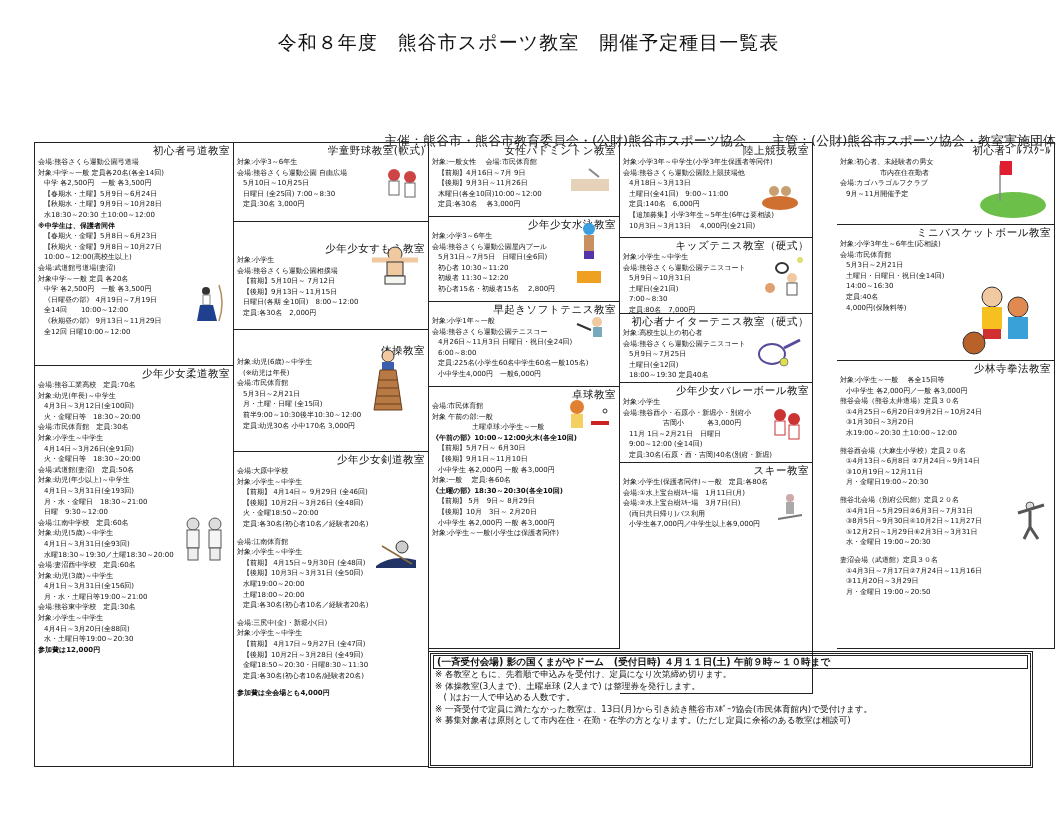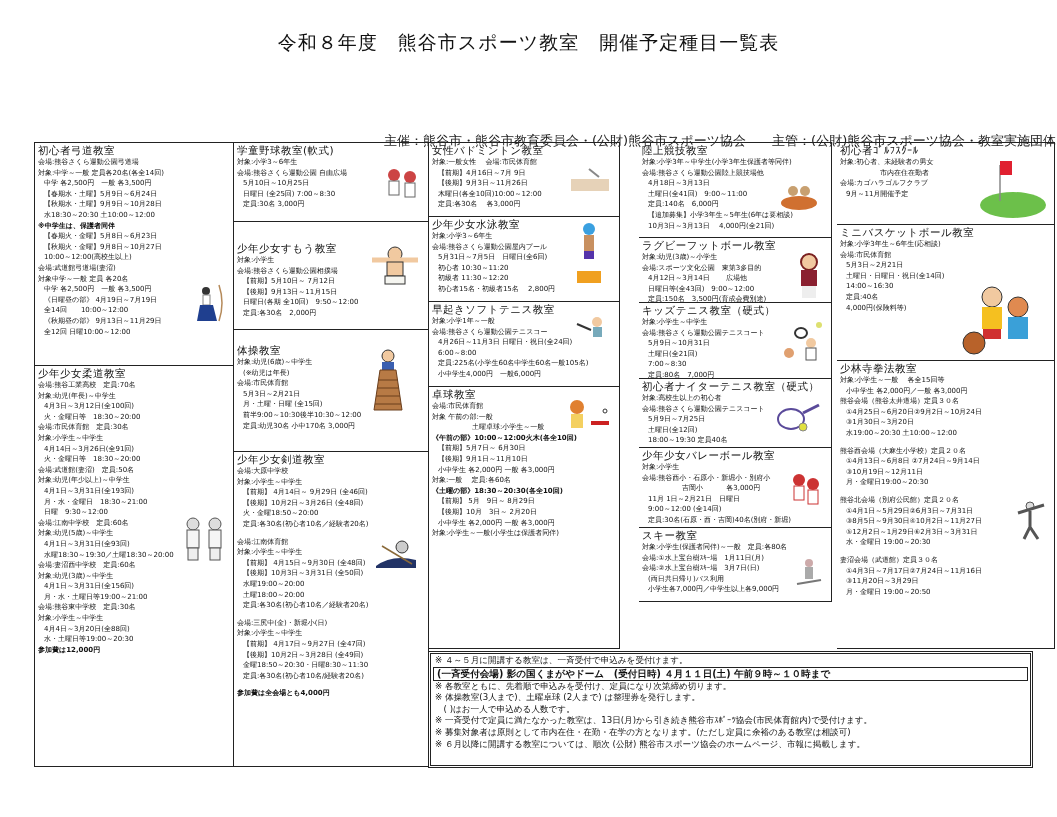--- a/index.html
+++ b/index.html
@@ -2,21 +2,21 @@
 <html><head>
 <meta charset="utf-8">
 <style>
   * { box-sizing: border-box; margin: 0; padding: 0; }
   body { width: 1057px; height: 817px; background: #fff; font-family: "DejaVu Sans", sans-serif; color: #111; position: relative; overflow: hidden; }
   .title { position: absolute; left: 0; width: 1057px; top: 30px; text-align: center; font-size: 19px; letter-spacing: 1px; }
   .sponsor { position: absolute; left: 384px; top: 132px; font-size: 13px; color: #222; white-space: nowrap; }
   .col { position: absolute; top: 142px; border: 1px solid #222; }
   .box { border-bottom: 1px solid #222; padding: 1px 3px 2px 3px; position: relative; overflow: hidden; }
   .box:last-child { border-bottom: none; }
-  .box h3 { text-align: left; font-size: 10.5px; font-weight: normal; line-height: 13px; letter-spacing: 0.5px; }
+  .box h3 { text-align: right; font-size: 10.5px; font-weight: normal; line-height: 13px; letter-spacing: 0.5px; }
   .ln { font-size: 7px; line-height: 10.6px; white-space: nowrap; }
   .ln.ind { padding-left: 6px; }
   .ln.ind2 { padding-left: 40px; }
   .ln.b { font-weight: bold; }
   .ln.gap { height: 7px; }
   .pic { position: absolute; }
   .notes { position: absolute; left: 428px; top: 651px; width: 605px; height: 117px; border: 3px double #222; padding: 1px 4px; }
   .notes .n { font-size: 8.6px; line-height: 11.6px; white-space: nowrap; }
   .notes .hl { border: 1px solid #222; font-weight: bold; font-size: 9.6px; line-height: 12px; padding: 0 3px; margin: 0 -2px; }
 </style>
@@ -112,21 +112,21 @@
     <svg class="pic" style="right:8px; top:22px;" width="50" height="46" viewBox="0 0 50 46">
         <circle cx="25" cy="10" r="7" fill="#f1c9a0" stroke="#333"></circle>
         <path d="M2 16 L48 16" stroke="#f1c9a0" stroke-width="5"></path>
         <rect x="17" y="18" width="16" height="14" fill="#f1c9a0" stroke="#333"></rect>
         <rect x="15" y="32" width="20" height="8" fill="#f5f5f0" stroke="#333"></rect>
       </svg>
   <div class="ln">対象:小学生</div>
       <div class="ln">会場:熊谷さくら運動公園相撲場</div>
       <div class="ln ind">【前期】5月10日～ 7月12日</div>
       <div class="ln ind">【後期】9月13日～11月15日</div>
-      <div class="ln ind">日曜日(各期 全10回)　9:50～12:00</div>
+      <div class="ln ind">日曜日(各期 全10回)　8:00～12:00</div>
       <div class="ln ind">定員:各30名　2,000円</div>
     </div>
   <div class="box" style="height:122px; padding-top:14px;">
     <h3>体操教室</h3>
     <svg class="pic" style="right:18px; top:18px;" width="44" height="64" viewBox="0 0 44 64">
         <circle cx="22" cy="8" r="6" fill="#f1c9a0" stroke="#333"></circle>
         <rect x="16" y="14" width="12" height="8" fill="#3a5fb0"></rect>
         <path d="M14 22 L30 22 L36 62 L8 62 Z" fill="#b77a45" stroke="#6b3f1d"></path>
         <path d="M12 32 H32 M11 40 H33 M10 48 H34 M9 56 H35" stroke="#6b3f1d"></path>
       </svg>
@@ -230,48 +230,35 @@
       <div class="ln ind">小中学生 各2,000円 一般 各3,000円</div>
       <div class="ln">対象:一般　 定員:各60名</div>
       <div class="ln b">《土曜の部》18:30～20:30(各全10回)</div>
       <div class="ln ind">【前期】 5月　9日～ 8月29日</div>
       <div class="ln ind">【後期】10月　3日～ 2月20日</div>
       <div class="ln ind">小中学生 各2,000円 一般 各3,000円</div>
       <div class="ln">対象:小学生～一般(小学生は保護者同伴)</div>
     </div>
 </div>
 
-<div class="col" style="left:639px; width:193px; height:460px; border-left:none;">
+<div class="col" style="left:620px; width:193px; height:552px; border-left:none;">
   <div class="box" style="height:95px;">
     <h3>陸上競技教室</h3>
     <svg class="pic" style="right:12px; top:38px;" width="40" height="30" viewBox="0 0 40 30">
         <ellipse cx="20" cy="22" rx="18" ry="7" fill="#d07030"></ellipse>
         <circle cx="14" cy="10" r="5" fill="#c8a070"></circle>
         <circle cx="26" cy="10" r="5" fill="#c8a070"></circle>
       </svg>
   <div class="ln">対象:小学3年～中学生(小学3年生保護者等同伴)</div>
       <div class="ln">会場:熊谷さくら運動公園陸上競技場他</div>
       <div class="ln ind">4月18日～3月13日</div>
       <div class="ln ind">土曜日(全41回)　9:00～11:00</div>
       <div class="ln ind">定員:140名　6,000円</div>
       <div class="ln ind">【追加募集】小学3年生～5年生(6年は要相談)</div>
       <div class="ln ind">10月3日～3月13日　 4,000円(全21回)</div>
-    </div>
-  <div class="box" style="height:65px;">
-    <h3>ラグビーフットボール教室</h3>
-    <svg class="pic" style="right:6px; top:14px;" width="32" height="50" viewBox="0 0 32 50">
-        <circle cx="16" cy="10" r="8" fill="#f1c9a0" stroke="#7a2020" stroke-width="2"></circle>
-        <rect x="8" y="18" width="16" height="16" fill="#8a2030"></rect>
-        <rect x="9" y="34" width="14" height="12" fill="#eee"></rect>
-      </svg>
-  <div class="ln">対象:幼児(3歳)～小学生</div>
-      <div class="ln">会場:スポーツ文化公園　東第3多目的</div>
-      <div class="ln ind">4月12日～3月14日　　 広場他</div>
-      <div class="ln ind">日曜日等(全43回)　9:00～12:00</div>
-      <div class="ln ind">定員:150名　3,500円(育成会費別途)</div>
     </div>
   <div class="box" style="height:76px;">
     <h3>キッズテニス教室（硬式）</h3>
     <svg class="pic" style="right:6px; top:18px;" width="48" height="50" viewBox="0 0 48 50">
         <circle cx="42" cy="4" r="3" fill="#dde070"></circle>
         <ellipse cx="24" cy="12" rx="6" ry="5" fill="none" stroke="#333" stroke-width="2"></ellipse>
         <circle cx="34" cy="22" r="5" fill="#f1c9a0"></circle>
         <rect x="29" y="27" width="10" height="12" fill="#fff" stroke="#555"></rect>
         <circle cx="12" cy="32" r="5" fill="#e0a070"></circle>
       </svg>
@@ -382,21 +369,19 @@
       <div class="ln ind">水・金曜日 19:00～20:30</div>
       <div class="ln gap"></div>
       <div class="ln">妻沼会場（武道館）定員３０名</div>
       <div class="ln ind">①4月3日～7月17日②7月24日～11月16日</div>
       <div class="ln ind">③11月20日～3月29日</div>
       <div class="ln ind">月・金曜日 19:00～20:50</div>
     </div>
 </div>
 
 <div class="notes">
-  <div class="n">※ ４～５月に開講する教室は、一斉受付で申込みを受付けます。</div>
   <div class="n hl">(一斉受付会場) 影の国くまがやドーム　(受付日時) ４月１１日(土) 午前９時～１０時まで</div>
   <div class="n">※ 各教室ともに、先着順で申込みを受付け、定員になり次第締め切ります。</div>
   <div class="n">※ 体操教室(3人まで)、土曜卓球 (2人まで) は整理券を発行します。</div>
   <div class="n">　( )はお一人で申込める人数です。</div>
   <div class="n">※ 一斉受付で定員に満たなかった教室は、13日(月)から引き続き熊谷市ｽﾎﾟｰﾂ協会(市民体育館内)で受付けます。</div>
   <div class="n">※ 募集対象者は原則として市内在住・在勤・在学の方となります。(ただし定員に余裕のある教室は相談可)</div>
-  <div class="n">※ ６月以降に開講する教室については、順次 (公財) 熊谷市スポーツ協会のホームページ、市報に掲載します。</div>
 </div>
 
 </body></html>

